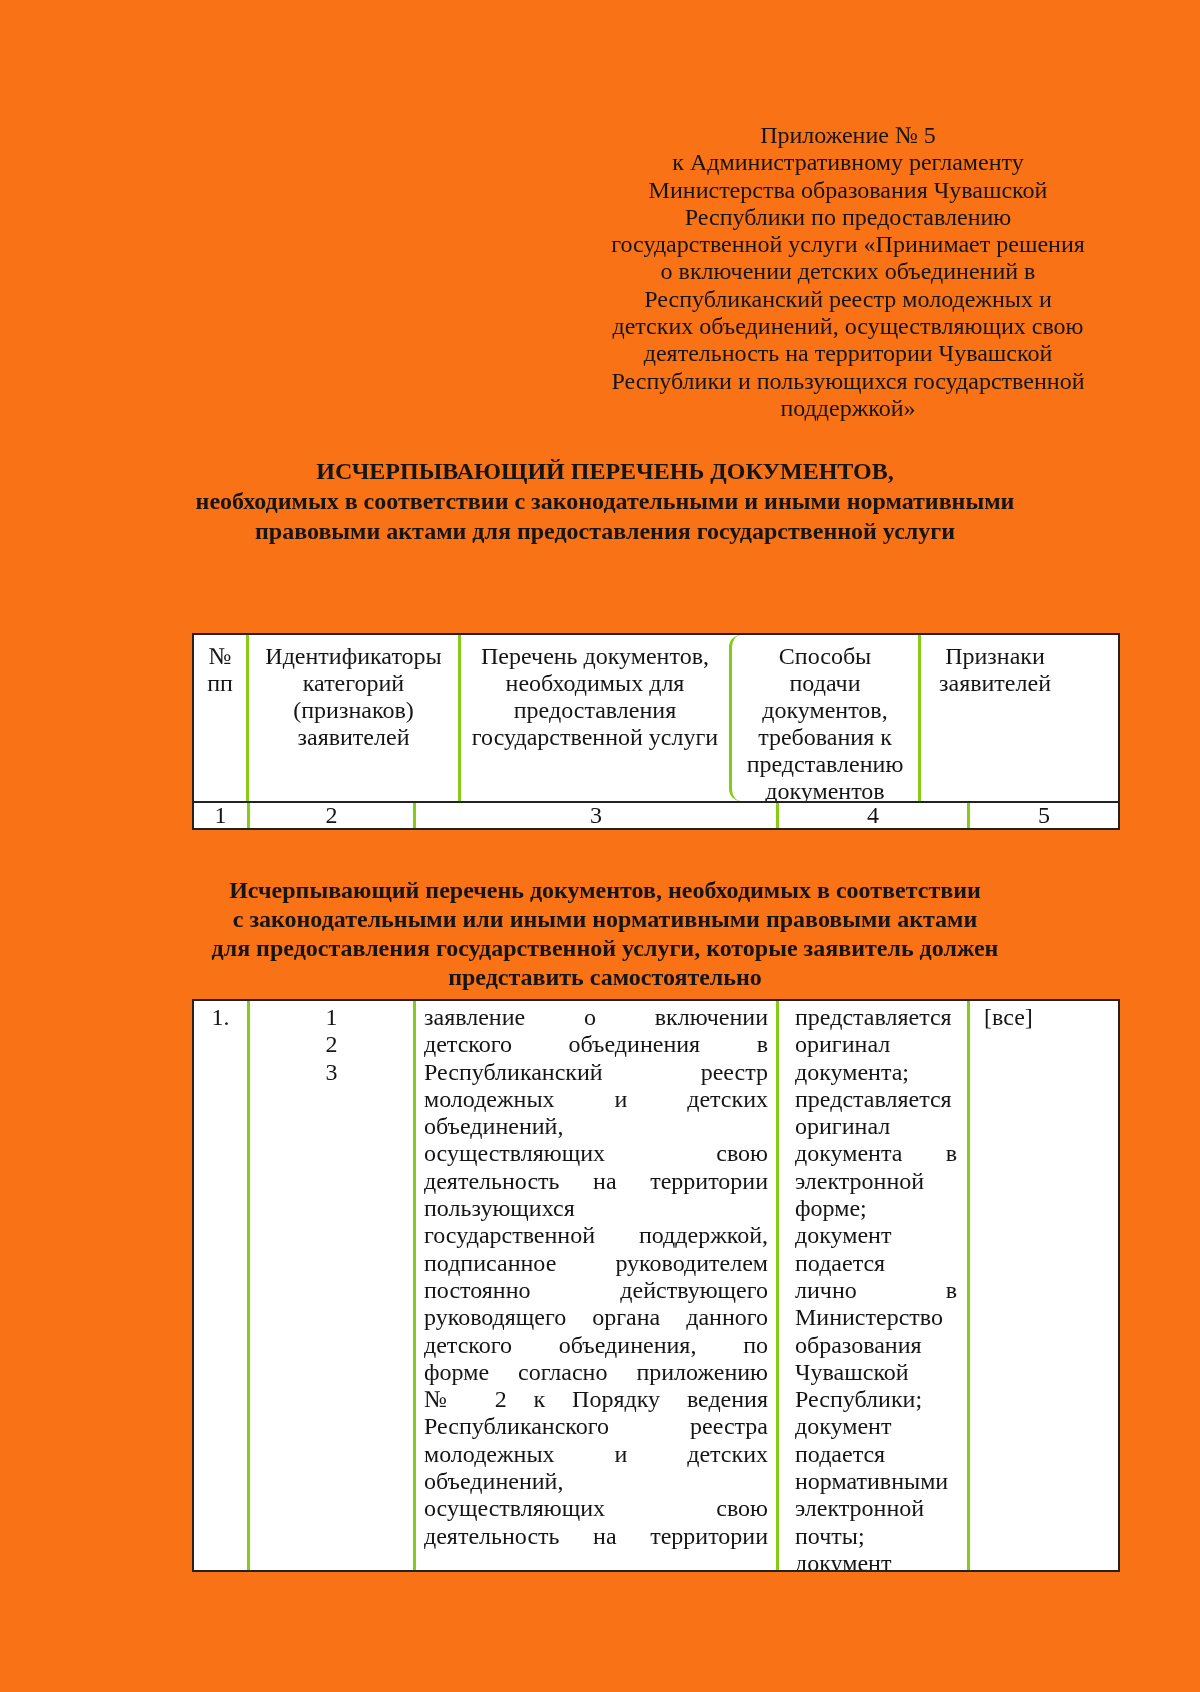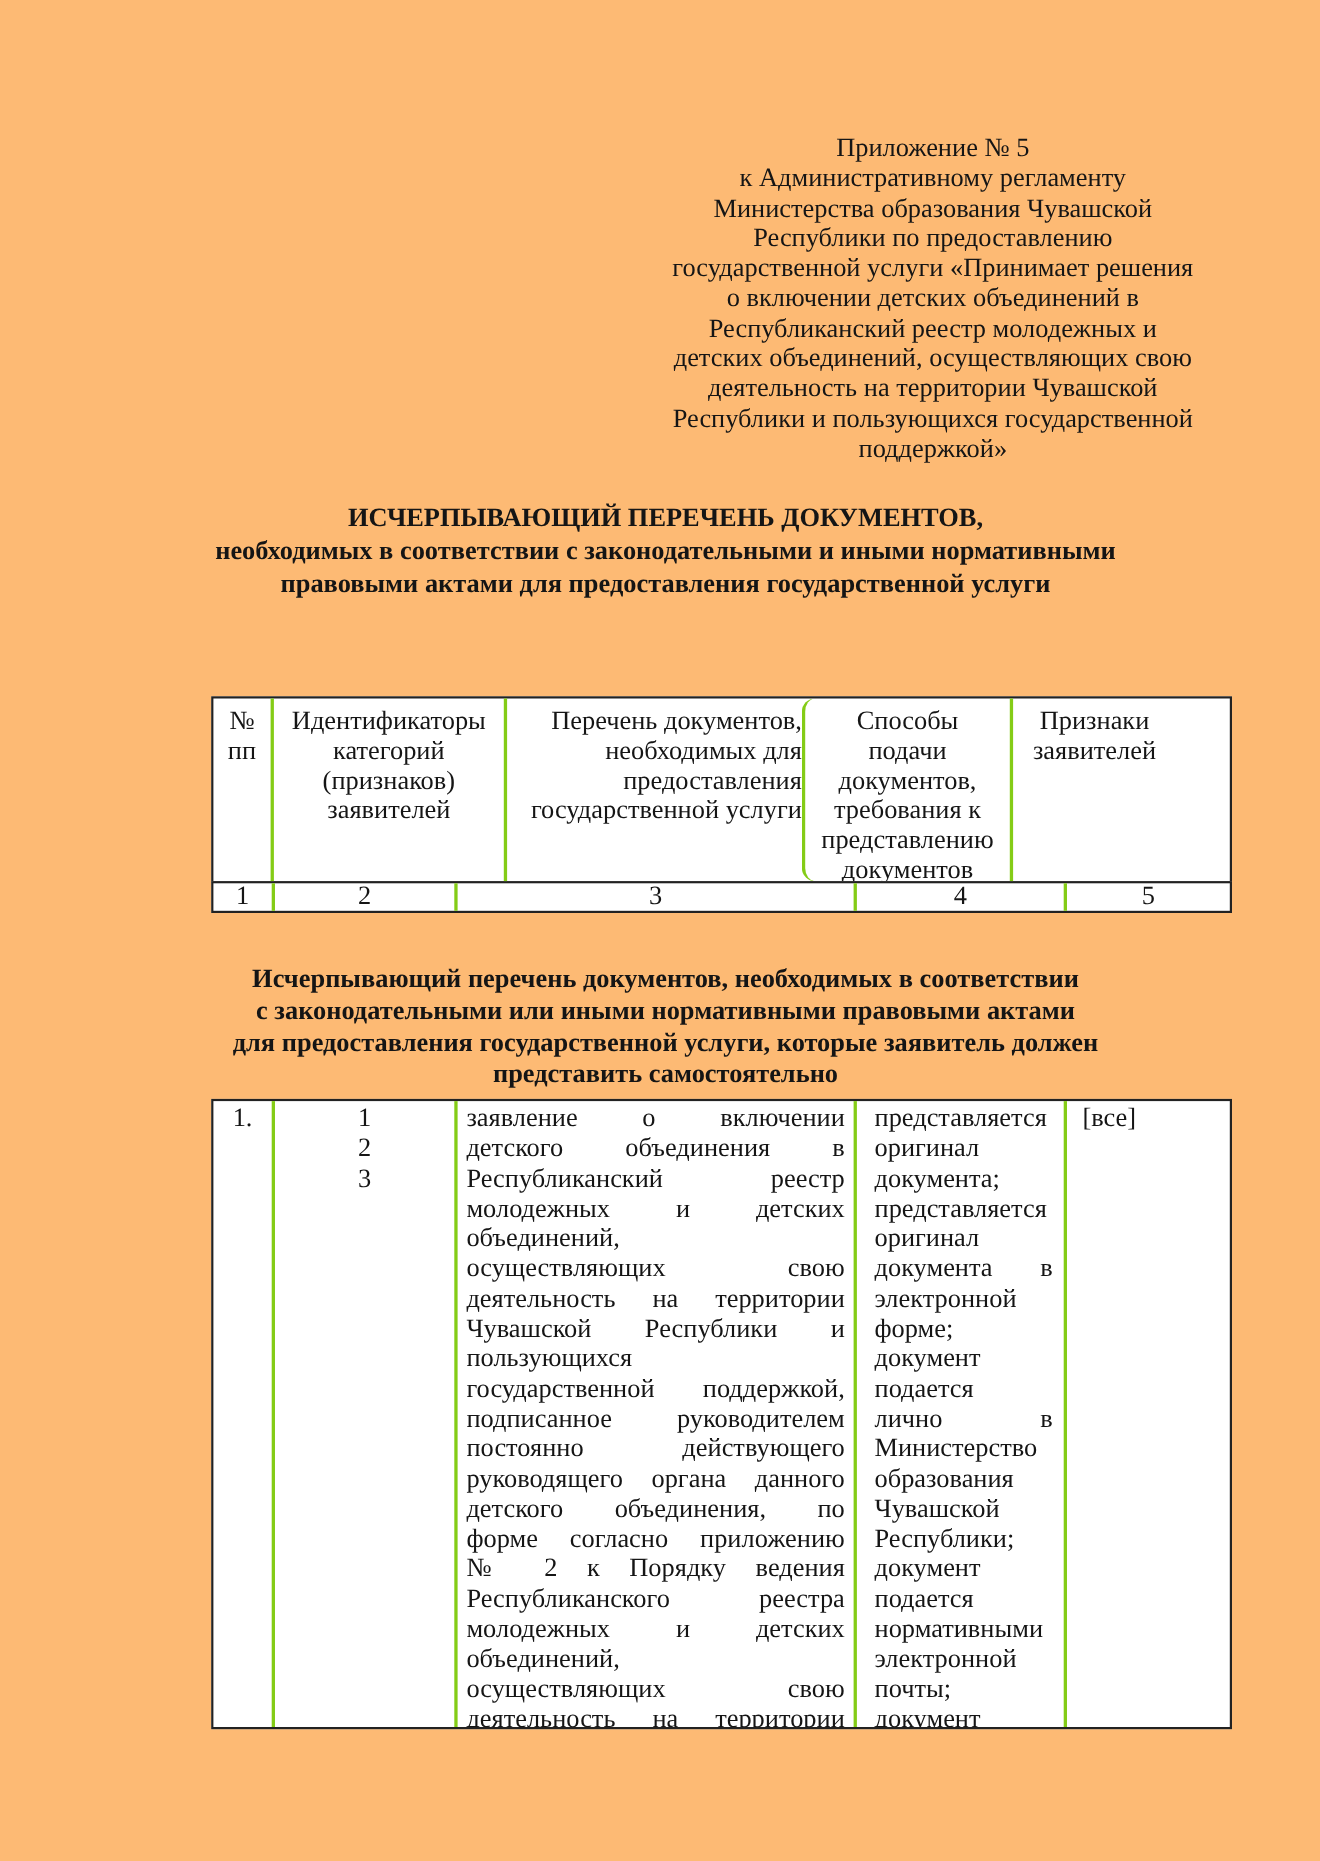--- a/index.html
+++ b/index.html
@@ -1,19 +1,19 @@
 <!DOCTYPE html>
 <html><head>
 <meta charset="utf-8">
 <style>
   html,body{margin:0;padding:0;background:#888;}
   .page{
     position:relative;
     width:1200px;height:1692px;
-    background:#fdba74;
+    background:#f97316;
     font-family:"Liberation Serif","DejaVu Serif",serif;
     color:#151515;
     overflow:hidden;
     margin:0 auto;
   }
   
   .appendix{
     position:absolute; left:598px; top:122px; width:500px;
     font-size:24px; line-height:27.3px; text-align:center;
   }
@@ -40,21 +40,21 @@
     box-sizing:border-box; border-left:3px solid #84cc16;
     font-size:24px; line-height:27.3px;
     overflow:hidden;
   }
   .tcell:first-child{border-left:none;}
   .hcell{text-align:center; padding-top:8px; line-height:27px;}
   .head-row{height:170px;}
   .num-row{height:29px;}
   .ncell{text-align:center; line-height:25px; padding-top:0;}
   
-  .w1-1{width:52px;}  .w1-2{width:212px;} .w1-3{width:271px;text-align:right;}
+  .w1-1{width:52px;}  .w1-2{width:212px;} .w1-3{width:271px;}
   .w1-4{width:189px;border-radius:12px;} .w1-5{width:151px;}
   
   .w2-1{width:53px;}  .w2-2{width:166px;} .w2-3{width:363px;}
   .w2-4{width:191px;} .w2-5{width:151px;}
   
   .data-row{height:573px; overflow:hidden;}
   .dcell{padding-top:3px;}
   .c-center{text-align:center;}
   .pad-j{padding-left:8px; padding-right:8px;}
   .pad-j2{padding-left:16px; padding-right:10px;}
@@ -146,21 +146,20 @@
           <div class="cline">3</div>
         </div>
       <div class="tcell dcell pad-j w2-3">
           <div class="jline">заявление о включении</div>
           <div class="jline">детского объединения в</div>
           <div class="jline">Республиканский реестр</div>
           <div class="jline">молодежных и детских</div>
           <div class="jline">объединений,</div>
           <div class="jline">осуществляющих свою</div>
           <div class="jline">деятельность на территории</div>
-          <div class="jline">Чувашской Республики и</div>
           <div class="jline">пользующихся</div>
           <div class="jline">государственной поддержкой,</div>
           <div class="jline">подписанное руководителем</div>
           <div class="jline">постоянно действующего</div>
           <div class="jline">руководящего органа данного</div>
           <div class="jline">детского объединения, по</div>
           <div class="jline">форме согласно приложению</div>
           <div class="jline">№ 2 к Порядку ведения</div>
           <div class="jline">Республиканского реестра</div>
           <div class="jline">молодежных и детских</div>

